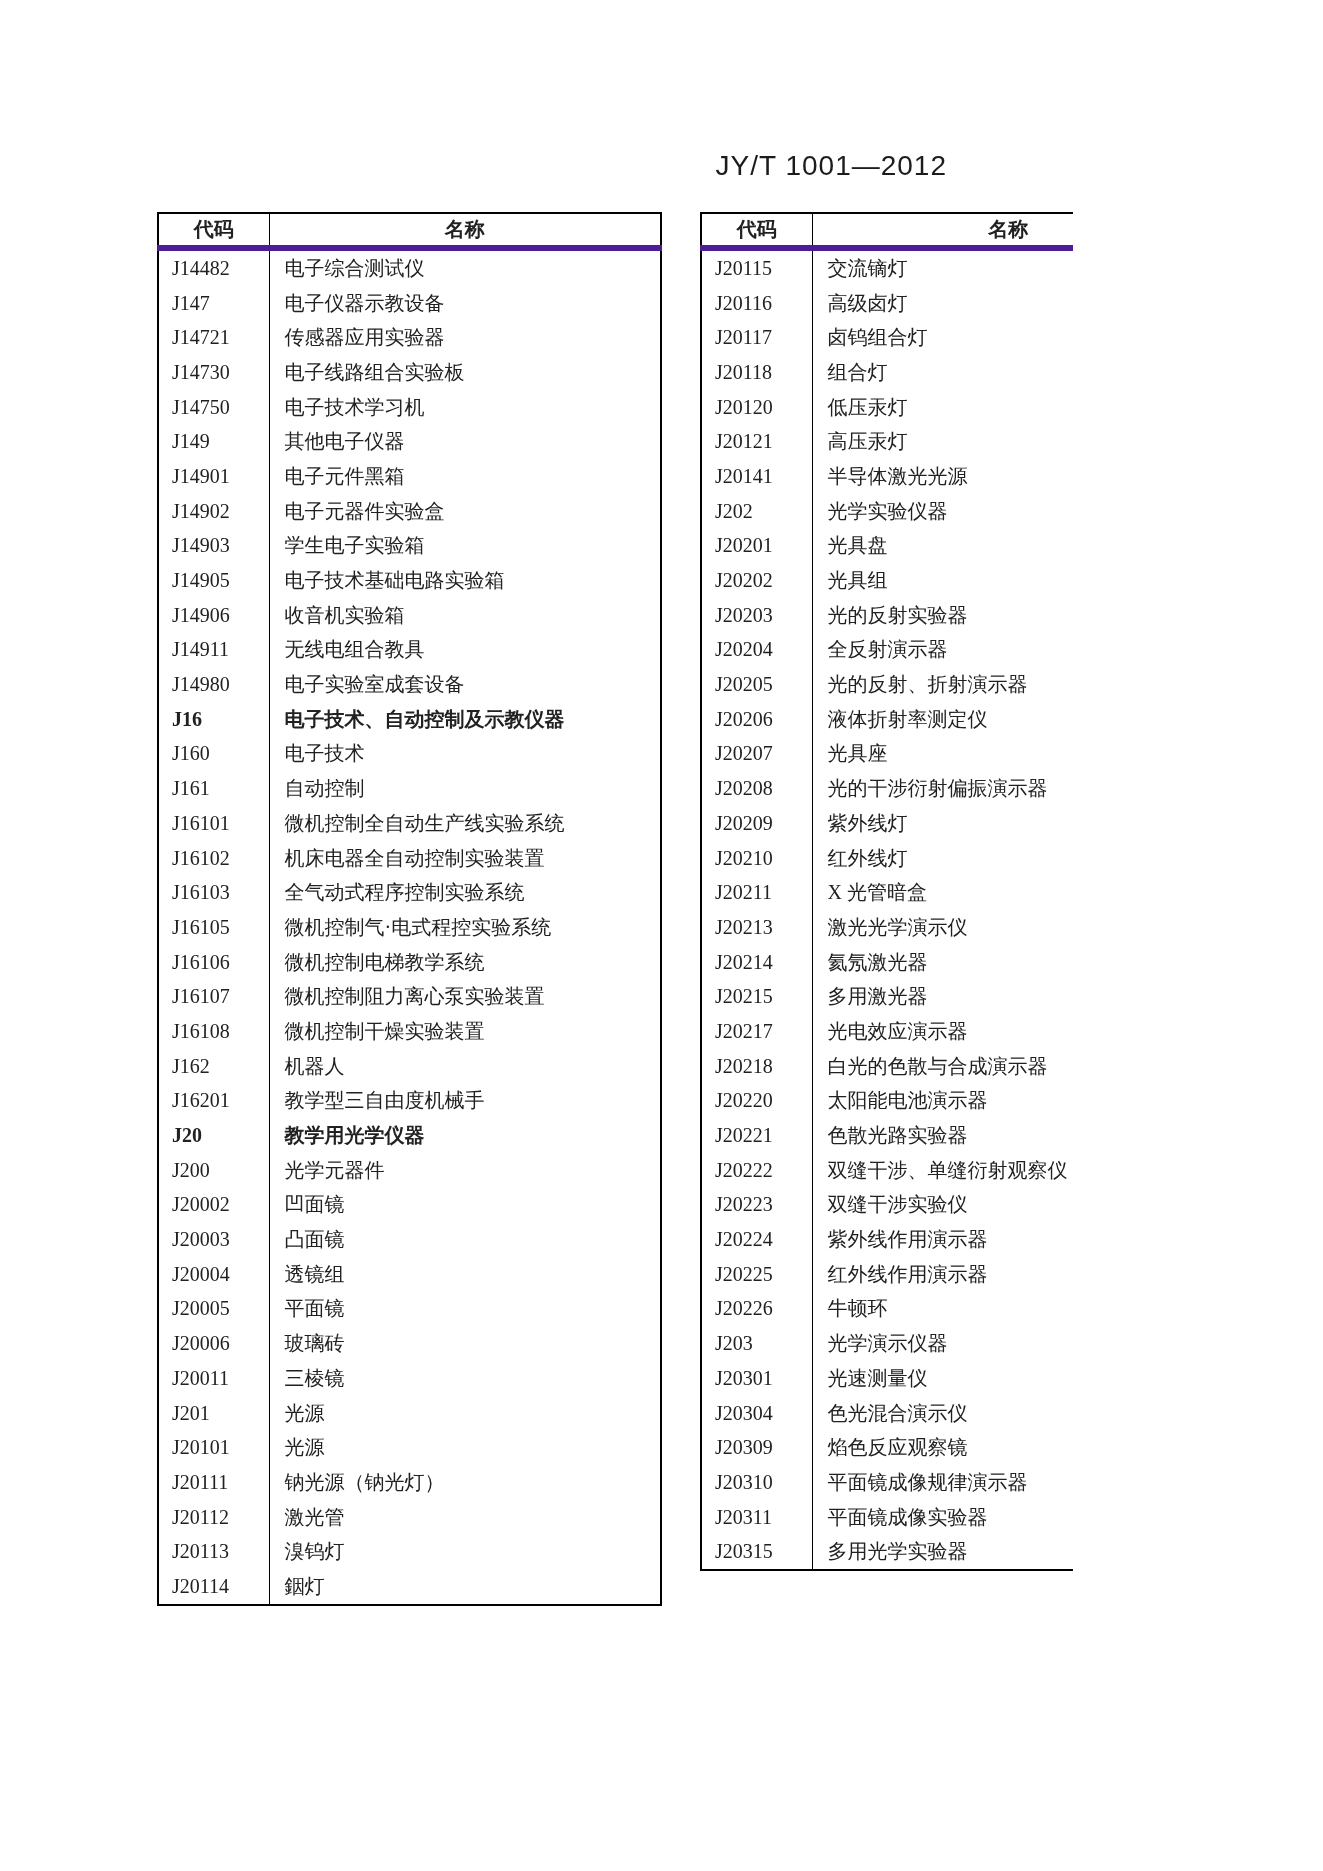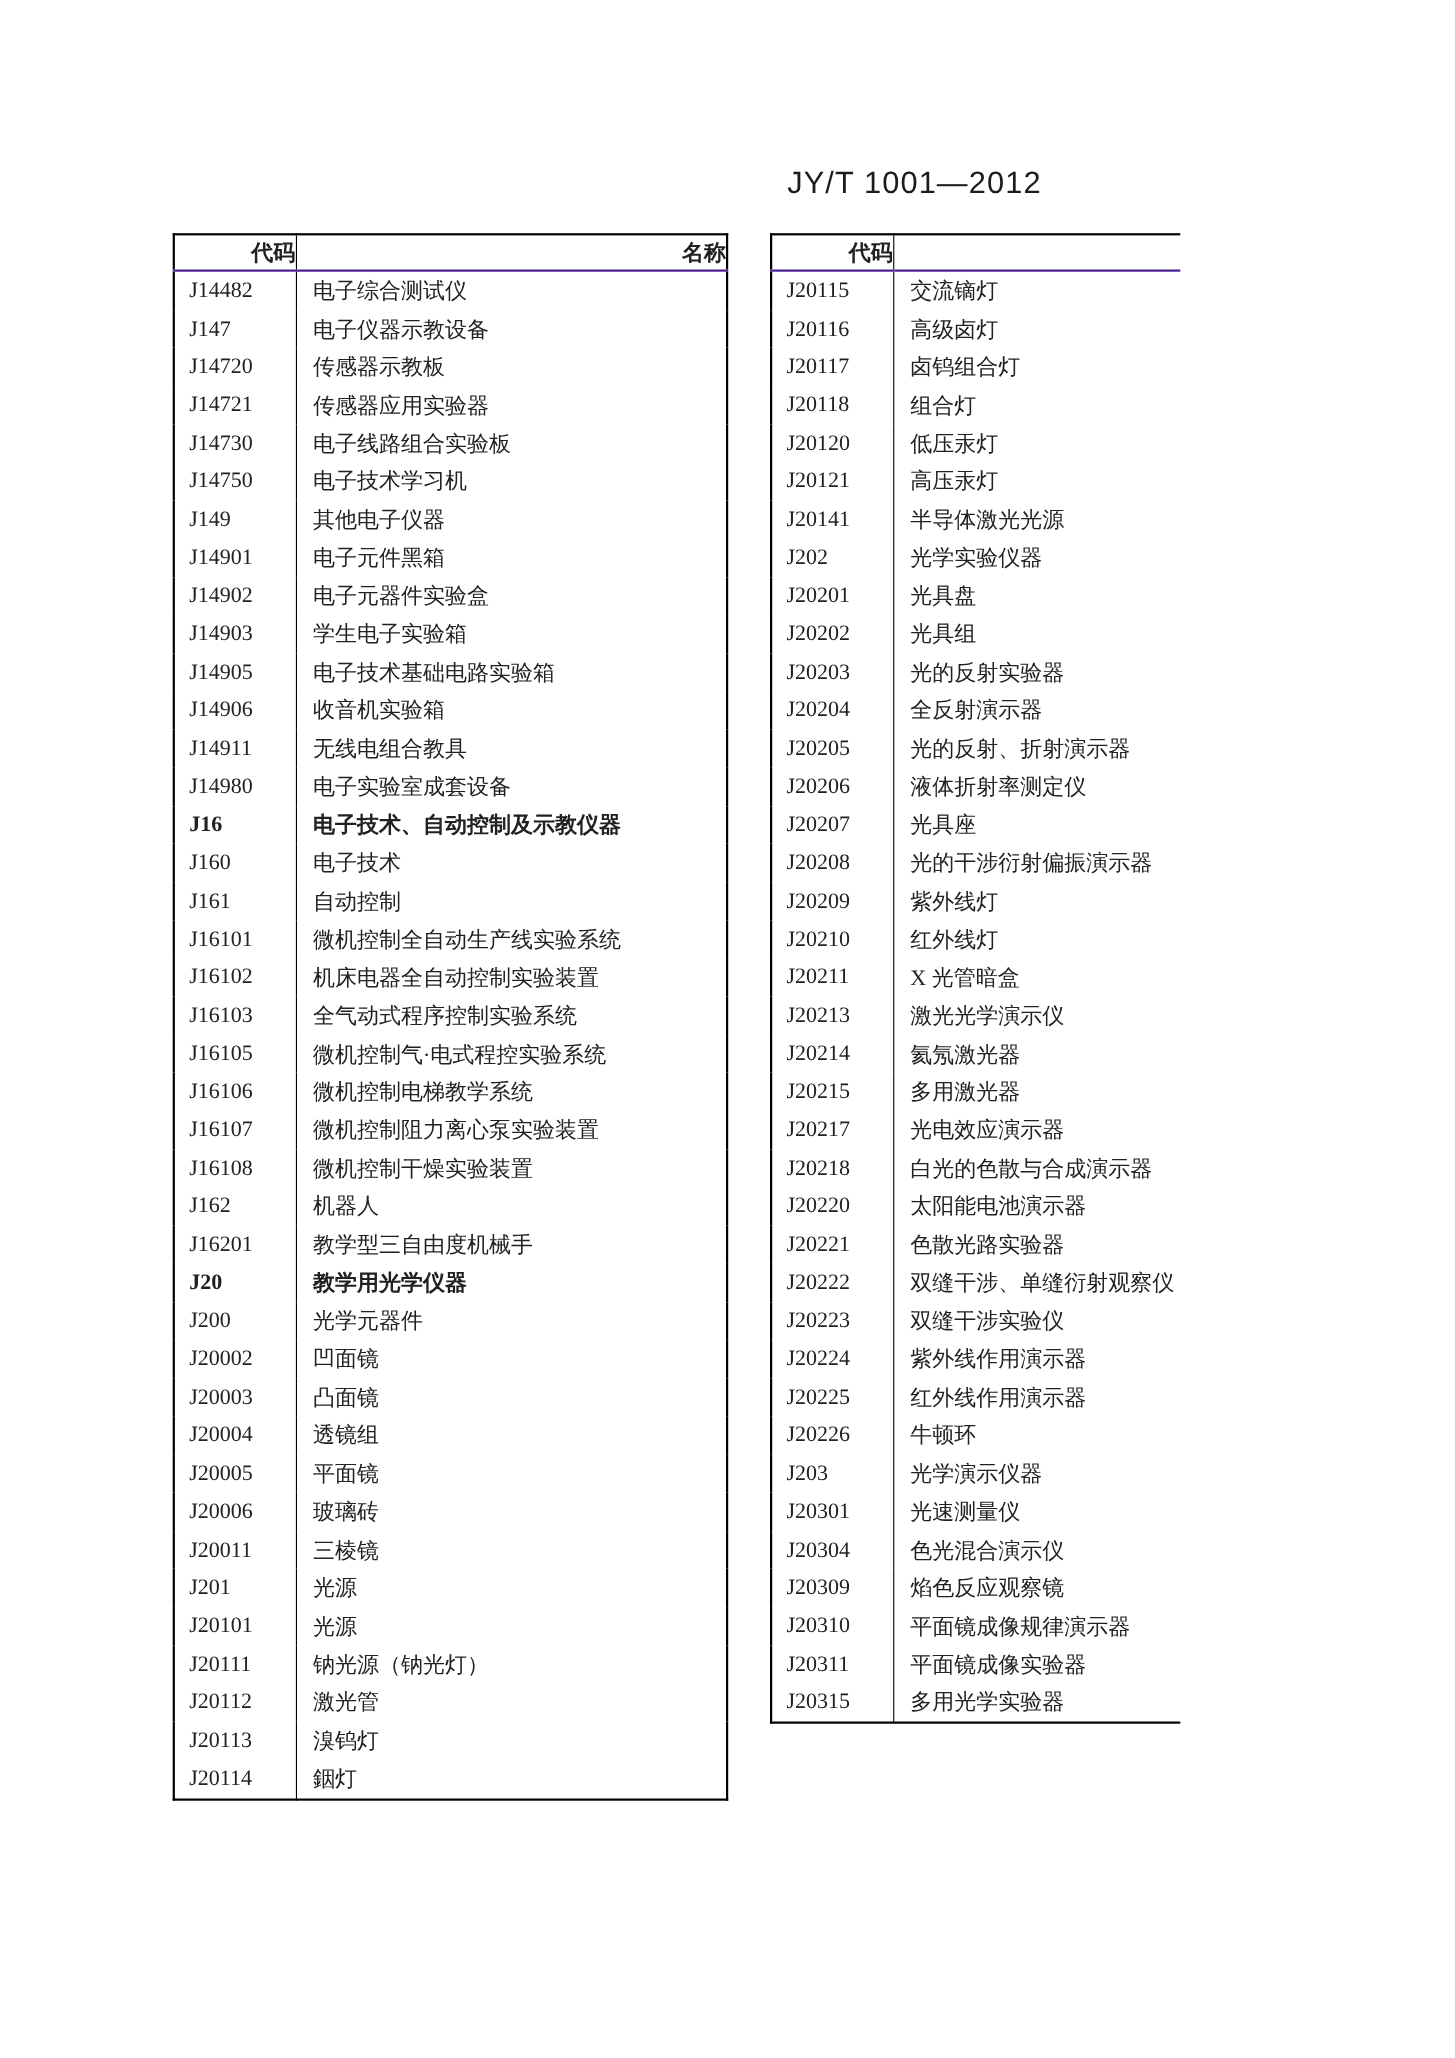--- a/index.html
+++ b/index.html
@@ -35,23 +35,23 @@
   .table-wrap.right { left: 700px; width: 506px; }
   .table-wrap table {
     border-collapse: collapse;
     table-layout: fixed;
     width: 100%;
     border: 2px solid #000;
   }
   .table-wrap th {
     font-size: 20px;
     font-weight: bold;
-    text-align: right;
+    text-align: center;
     height: 31px;
-    border-bottom: 2px solid #4c1d95;
+    border-bottom: 6px solid #4c1d95;
     padding: 0;
   }
   .table-wrap td {
     font-size: 20px;
     height: 34.7px;
     vertical-align: middle;
     padding: 0;
     overflow: hidden;
     white-space: nowrap;
   }
@@ -91,24 +91,20 @@
       <tbody>
           <tr>
             <td class="code">J14482</td>
             <td class="name">电子综合测试仪</td>
           </tr>
           <tr>
             <td class="code">J147</td>
             <td class="name">电子仪器示教设备</td>
           </tr>
           <tr>
-            <td class="code">J14720</td>
-            <td class="name">传感器示教板</td>
-          </tr>
-          <tr>
             <td class="code">J14721</td>
             <td class="name">传感器应用实验器</td>
           </tr>
           <tr>
             <td class="code">J14730</td>
             <td class="name">电子线路组合实验板</td>
           </tr>
           <tr>
             <td class="code">J14750</td>
             <td class="name">电子技术学习机</td>

